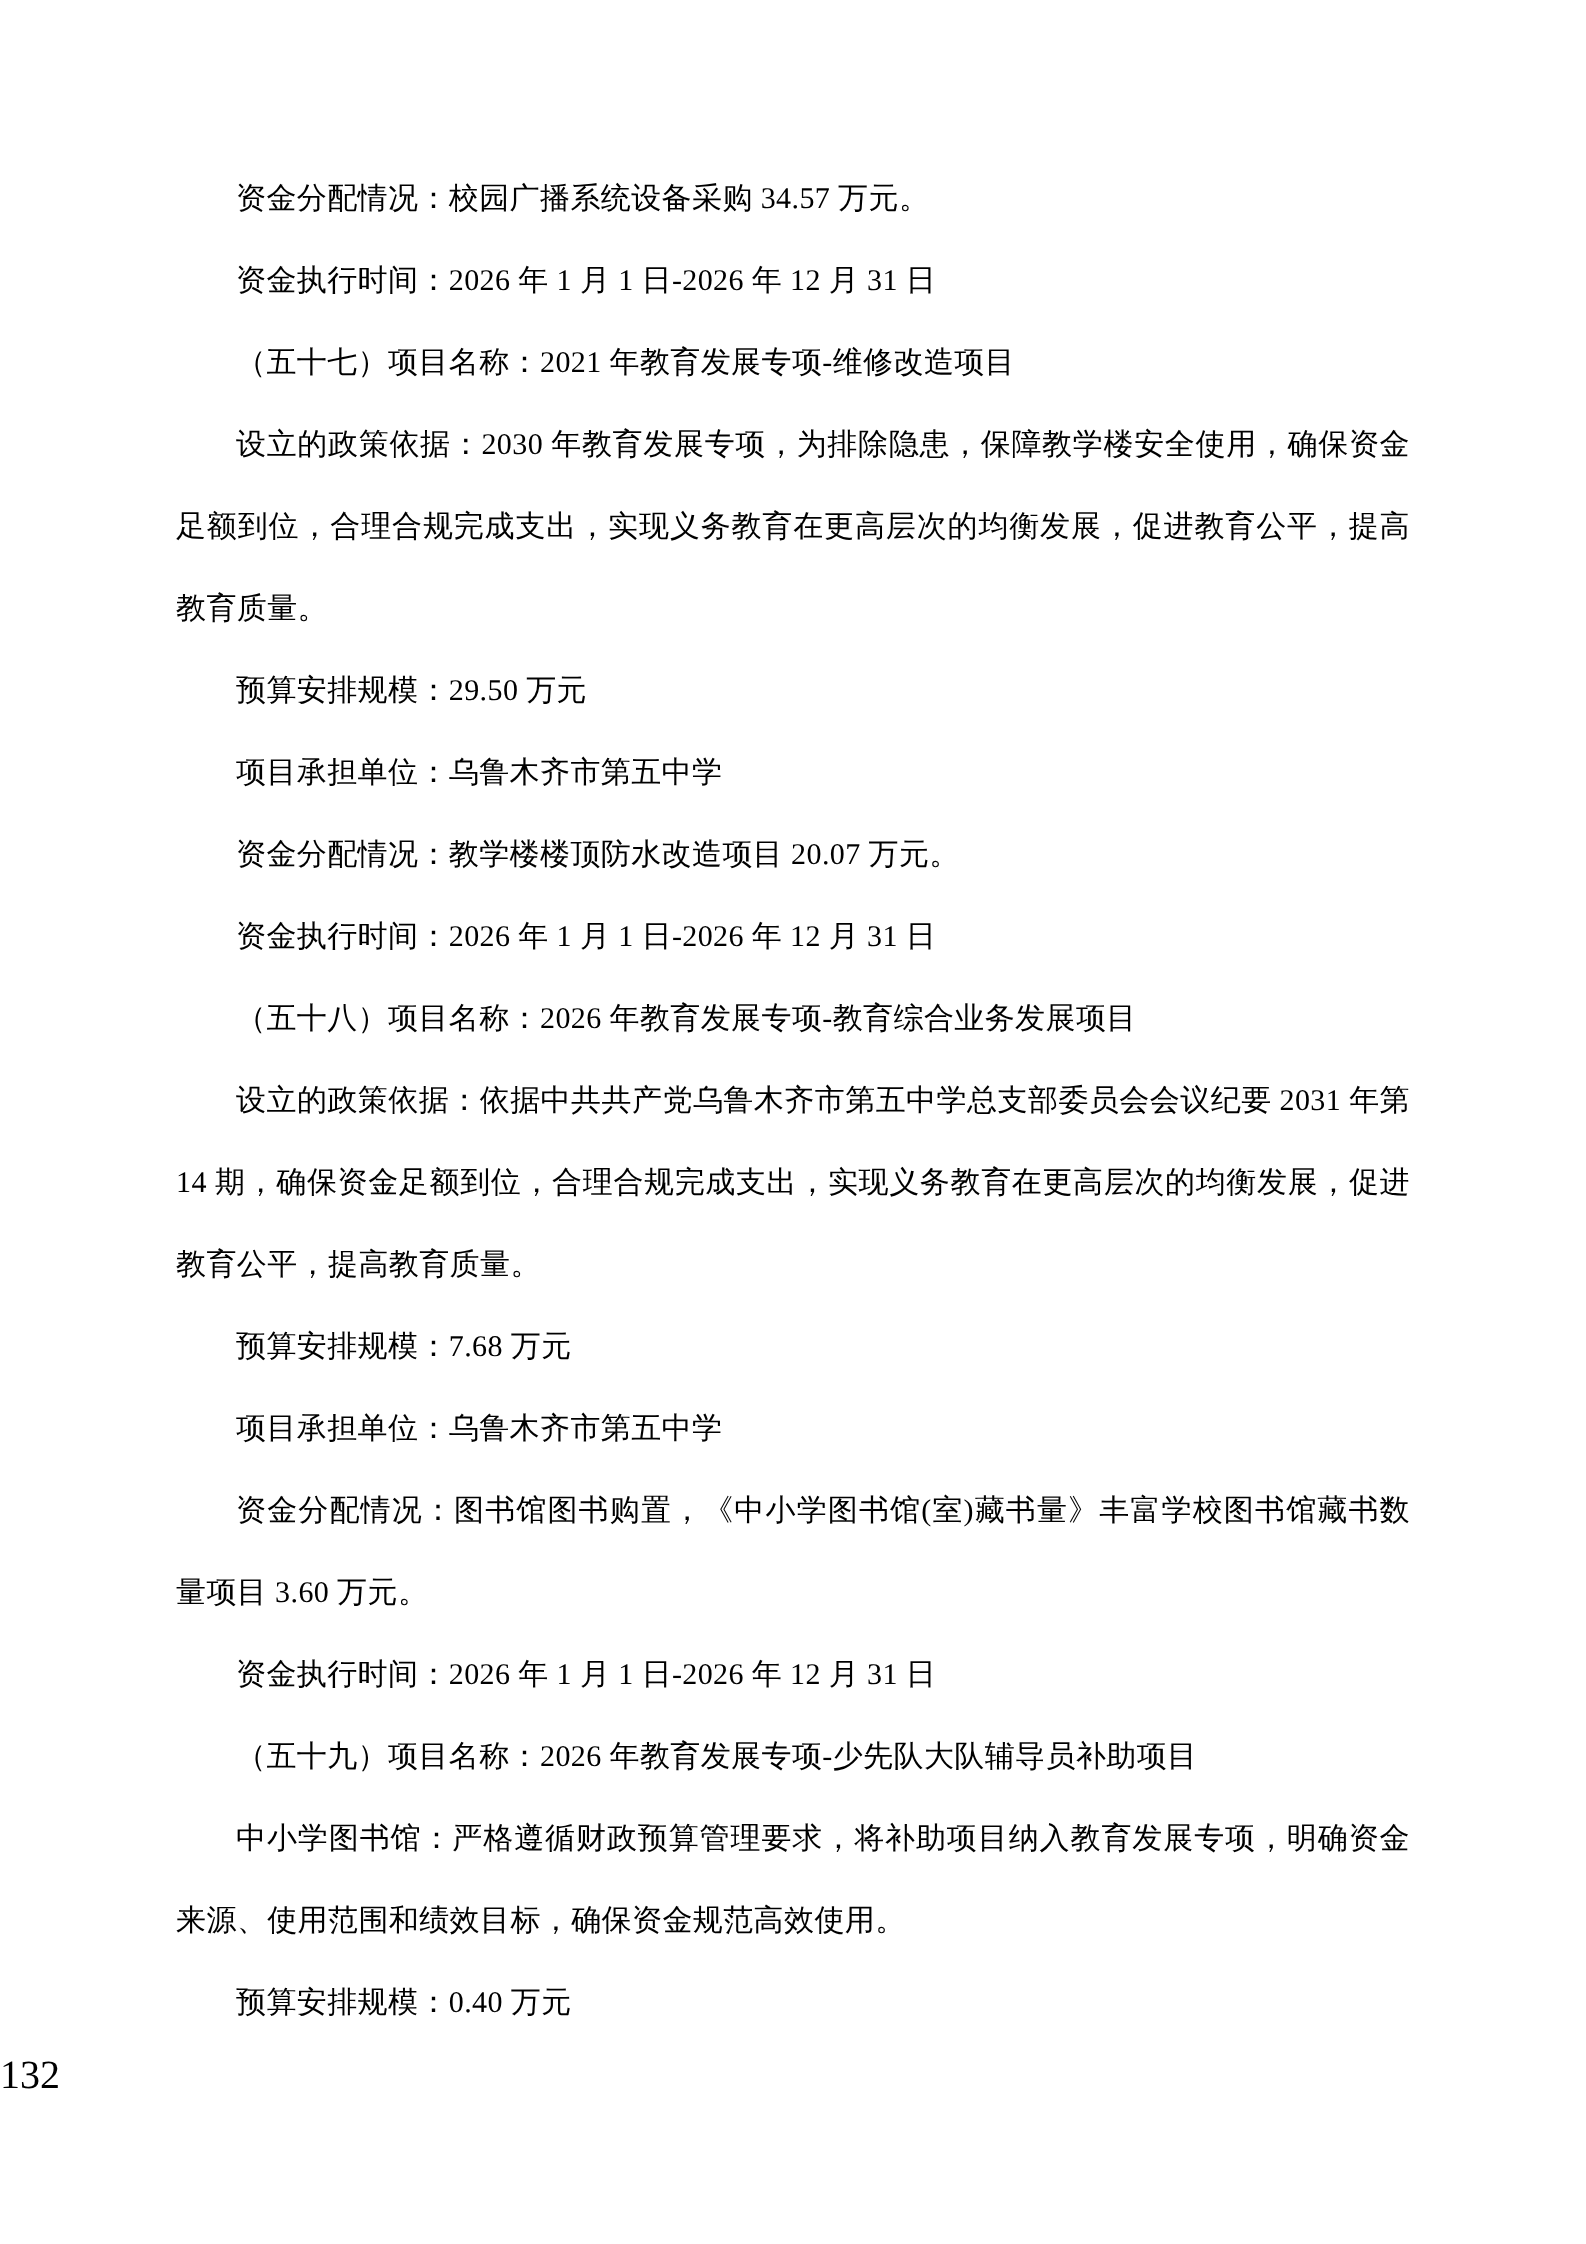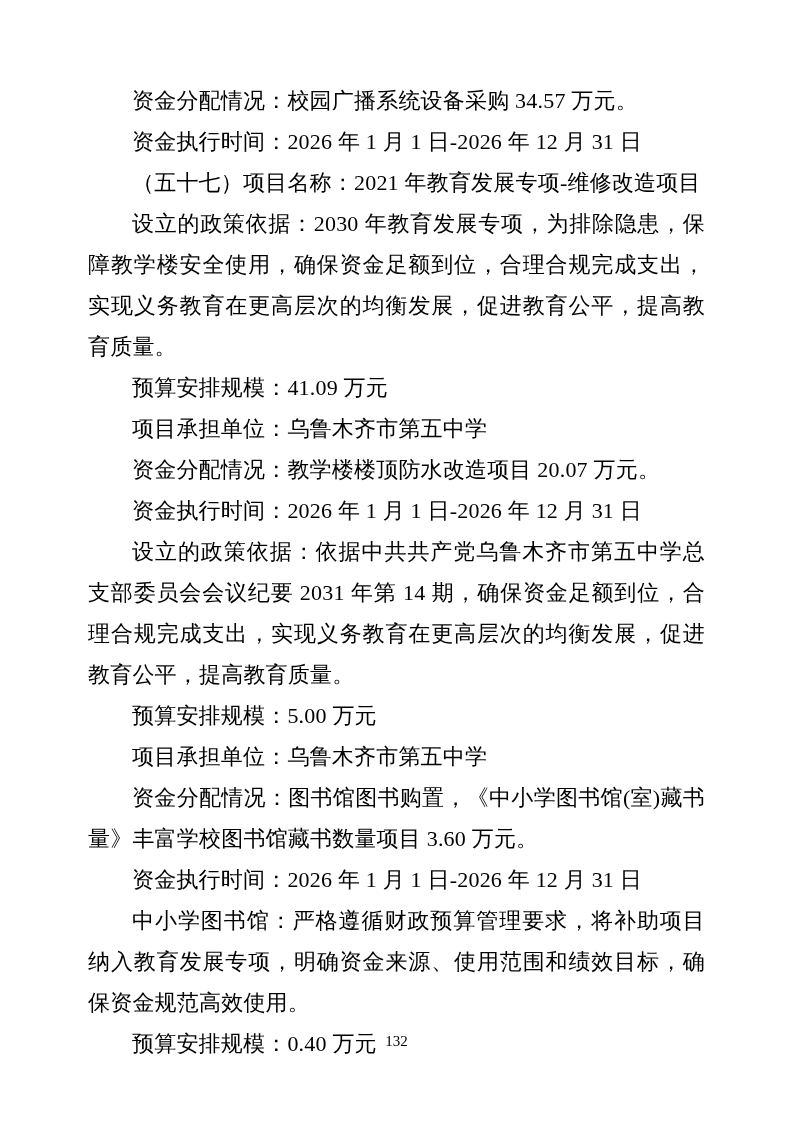--- a/index.html
+++ b/index.html
@@ -22,58 +22,59 @@
     width: 793px;
     height: 1122px;
     box-sizing: border-box;
     padding: 72px 88px 40px 88px;
   }
   .doc-body {
     margin-top: 8px;
   }
   p.para {
     margin: 0 0 0 0;
-    font-size: 22px;
+    font-size: 15px;
     line-height: 41px;
     text-align: justify;
     text-justify: inter-ideograph;
     letter-spacing: 0.2px;
     white-space: pre-wrap;
     word-break: break-all;
   }
   p.indent {
     text-indent: 2em;
   }
   .page-number {
     position: absolute;
     left: 0;
     right: 0;
     bottom: 72px;
-    text-align: center;
-    font-size: 15px;
+    font-size: 20px;
     font-family: "Liberation Serif", "DejaVu Serif", serif;
     color: #000000;
   }
 </style>
 </head>
 <body>
 
 <div class="page">
   <div class="doc-body">
     <p class="para indent">资金分配情况：校园广播系统设备采购 34.57 万元。</p>
     <p class="para indent">资金执行时间：2026 年 1 月 1 日-2026 年 12 月 31 日</p>
     <p class="para indent">（五十七）项目名称：2021 年教育发展专项-维修改造项目</p>
     <p class="para indent">设立的政策依据：2030 年教育发展专项，为排除隐患，保障教学楼安全使用，确保资金足额到位，合理合规完成支出，实现义务教育在更高层次的均衡发展，促进教育公平，提高教育质量。</p>
-    <p class="para indent">预算安排规模：41.09 万元</p>
+    <p class="para indent">预算安排规模：29.50 万元</p>
     <p class="para indent">项目承担单位：乌鲁木齐市第五中学</p>
     <p class="para indent">资金分配情况：教学楼楼顶防水改造项目 20.07 万元。</p>
     <p class="para indent">资金执行时间：2026 年 1 月 1 日-2026 年 12 月 31 日</p>
+    <p class="para indent">（五十八）项目名称：2026 年教育发展专项-教育综合业务发展项目</p>
     <p class="para indent">设立的政策依据：依据中共共产党乌鲁木齐市第五中学总支部委员会会议纪要 2031 年第 14 期，确保资金足额到位，合理合规完成支出，实现义务教育在更高层次的均衡发展，促进教育公平，提高教育质量。</p>
-    <p class="para indent">预算安排规模：5.00 万元</p>
+    <p class="para indent">预算安排规模：7.68 万元</p>
     <p class="para indent">项目承担单位：乌鲁木齐市第五中学</p>
     <p class="para indent">资金分配情况：图书馆图书购置，《中小学图书馆(室)藏书量》丰富学校图书馆藏书数量项目 3.60 万元。</p>
     <p class="para indent">资金执行时间：2026 年 1 月 1 日-2026 年 12 月 31 日</p>
+    <p class="para indent">（五十九）项目名称：2026 年教育发展专项-少先队大队辅导员补助项目</p>
     <p class="para indent">中小学图书馆：严格遵循财政预算管理要求，将补助项目纳入教育发展专项，明确资金来源、使用范围和绩效目标，确保资金规范高效使用。</p>
     <p class="para indent">预算安排规模：0.40 万元</p>
 
   </div>
   <div class="page-number">132</div>
 </div>
 
 </body></html>

